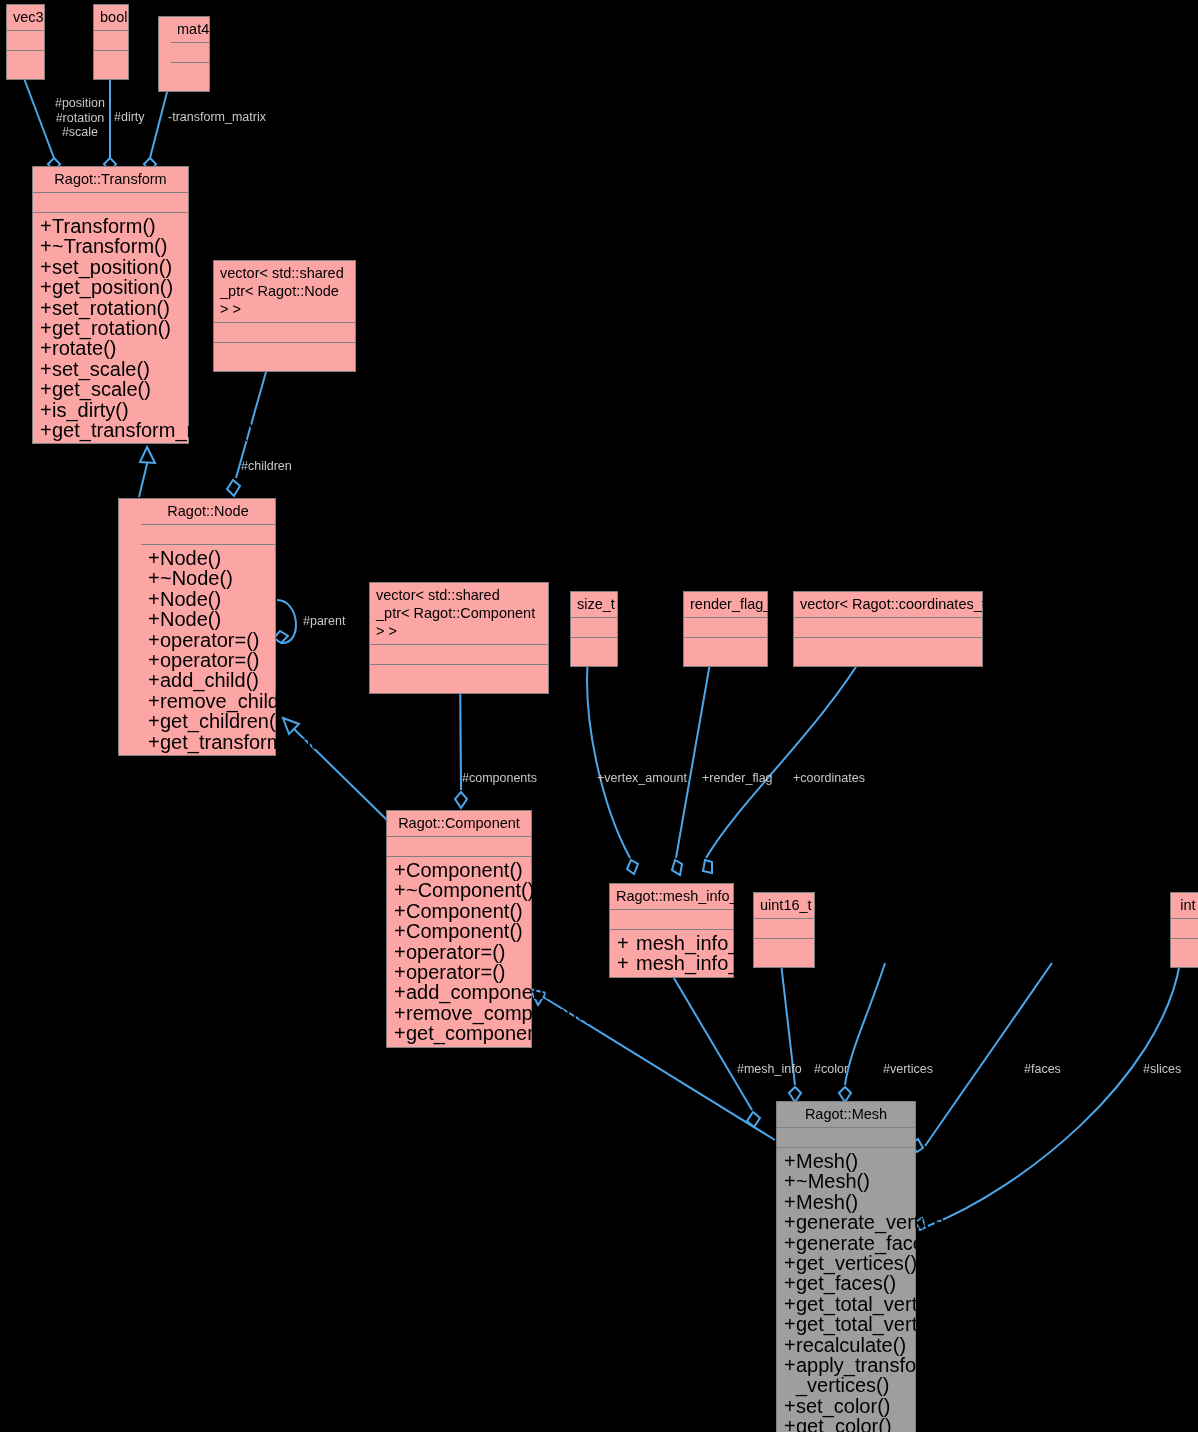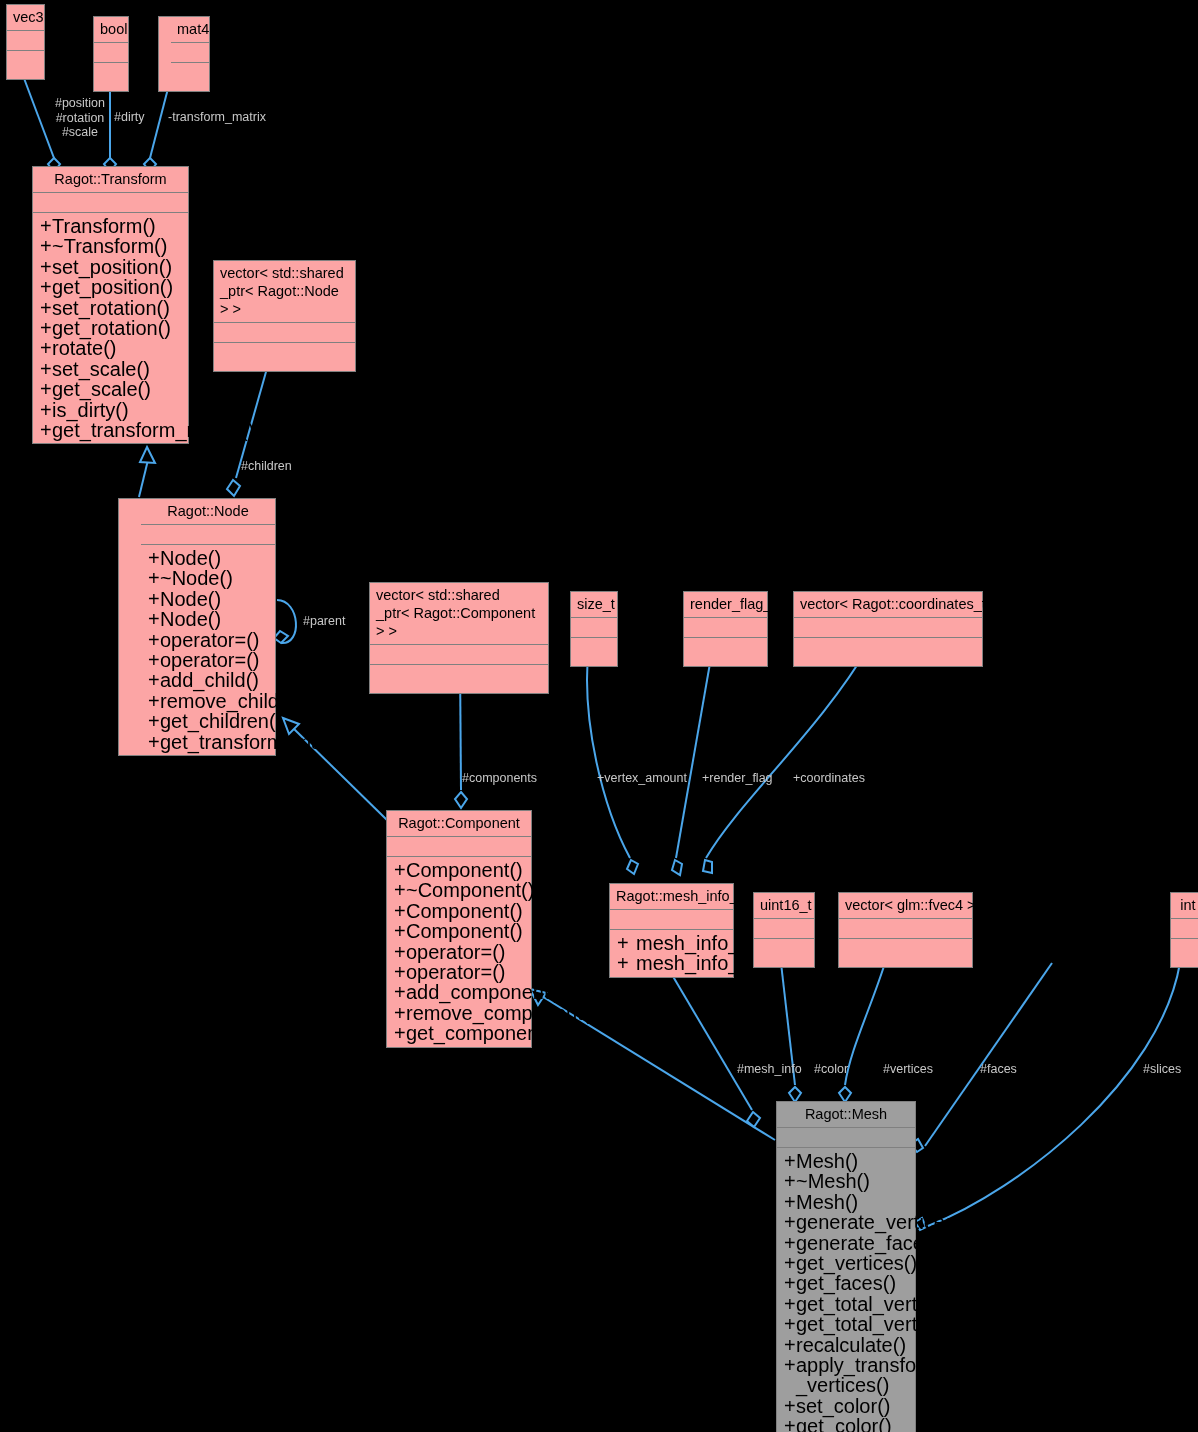--- a/index.html
+++ b/index.html
@@ -165,30 +165,30 @@
   <div class="edge-label" style="left:168px; top:110px;">-transform_matrix</div>
   <div class="edge-label" style="left:241px; top:459px;">#children</div>
   <div class="edge-label" style="left:303px; top:614px;">#parent</div>
   <div class="edge-label" style="left:462px; top:771px;">#components</div>
   <div class="edge-label" style="left:597px; top:771px;">+vertex_amount</div>
   <div class="edge-label" style="left:702px; top:771px;">+render_flag</div>
   <div class="edge-label" style="left:793px; top:771px;">+coordinates</div>
   <div class="edge-label" style="left:737px; top:1062px;">#mesh_info</div>
   <div class="edge-label" style="left:814px; top:1062px;">#color</div>
   <div class="edge-label" style="left:883px; top:1062px;">#vertices</div>
-  <div class="edge-label" style="left:980px; top:1062px;">#faces</div>
+  <div class="edge-label" style="left:1024px; top:1062px;">#faces</div>
   <div class="edge-label" style="left:1143px; top:1062px;">#slices</div>
 
   <div class="uml-box" style="left:6px; top:4px; width:39px;">
     <div class="uml-title">vec3</div>
     <div class="uml-attrs"></div>
     <div class="uml-ops empty"></div>
   </div>
 
-  <div class="uml-box" style="left:93px; top:4px; width:36px;margin-top:12px;">
+  <div class="uml-box" style="left:93px; top:4px; width:36px;">
     <div class="uml-title">bool</div>
     <div class="uml-attrs"></div>
     <div class="uml-ops empty"></div>
   </div>
 
   <div class="uml-box" style="left:158px; top:16px; width:52px;padding-left:12px;">
     <div class="uml-title">mat4</div>
     <div class="uml-attrs"></div>
     <div class="uml-ops empty"></div>
   </div>
@@ -282,25 +282,20 @@
       <div class="uml-op indent2"><span class="vis">+</span><span style="display:inline-block;width:7px;"></span><span>mesh_info_t()</span></div>
     </div>
   </div>
 
   <div class="uml-box" style="left:753px; top:892px; width:62px;">
     <div class="uml-title">uint16_t</div>
     <div class="uml-attrs"></div>
     <div class="uml-ops empty"></div>
   </div>
 
-  <div class="uml-box" style="left:838px; top:892px; width:135px;">
-    <div class="uml-title">vector&lt; glm::fvec4 &gt;</div>
-    <div class="uml-attrs"></div>
-    <div class="uml-ops empty"></div>
-  </div>
 
 
   <div class="uml-box" style="left:1170px; top:892px; width:36px;">
     <div class="uml-title">int</div>
     <div class="uml-attrs"></div>
     <div class="uml-ops empty"></div>
   </div>
 
   <div class="uml-box filled" style="left:776px; top:1101px; width:140px;">
     <div class="uml-title">Ragot::Mesh</div>

